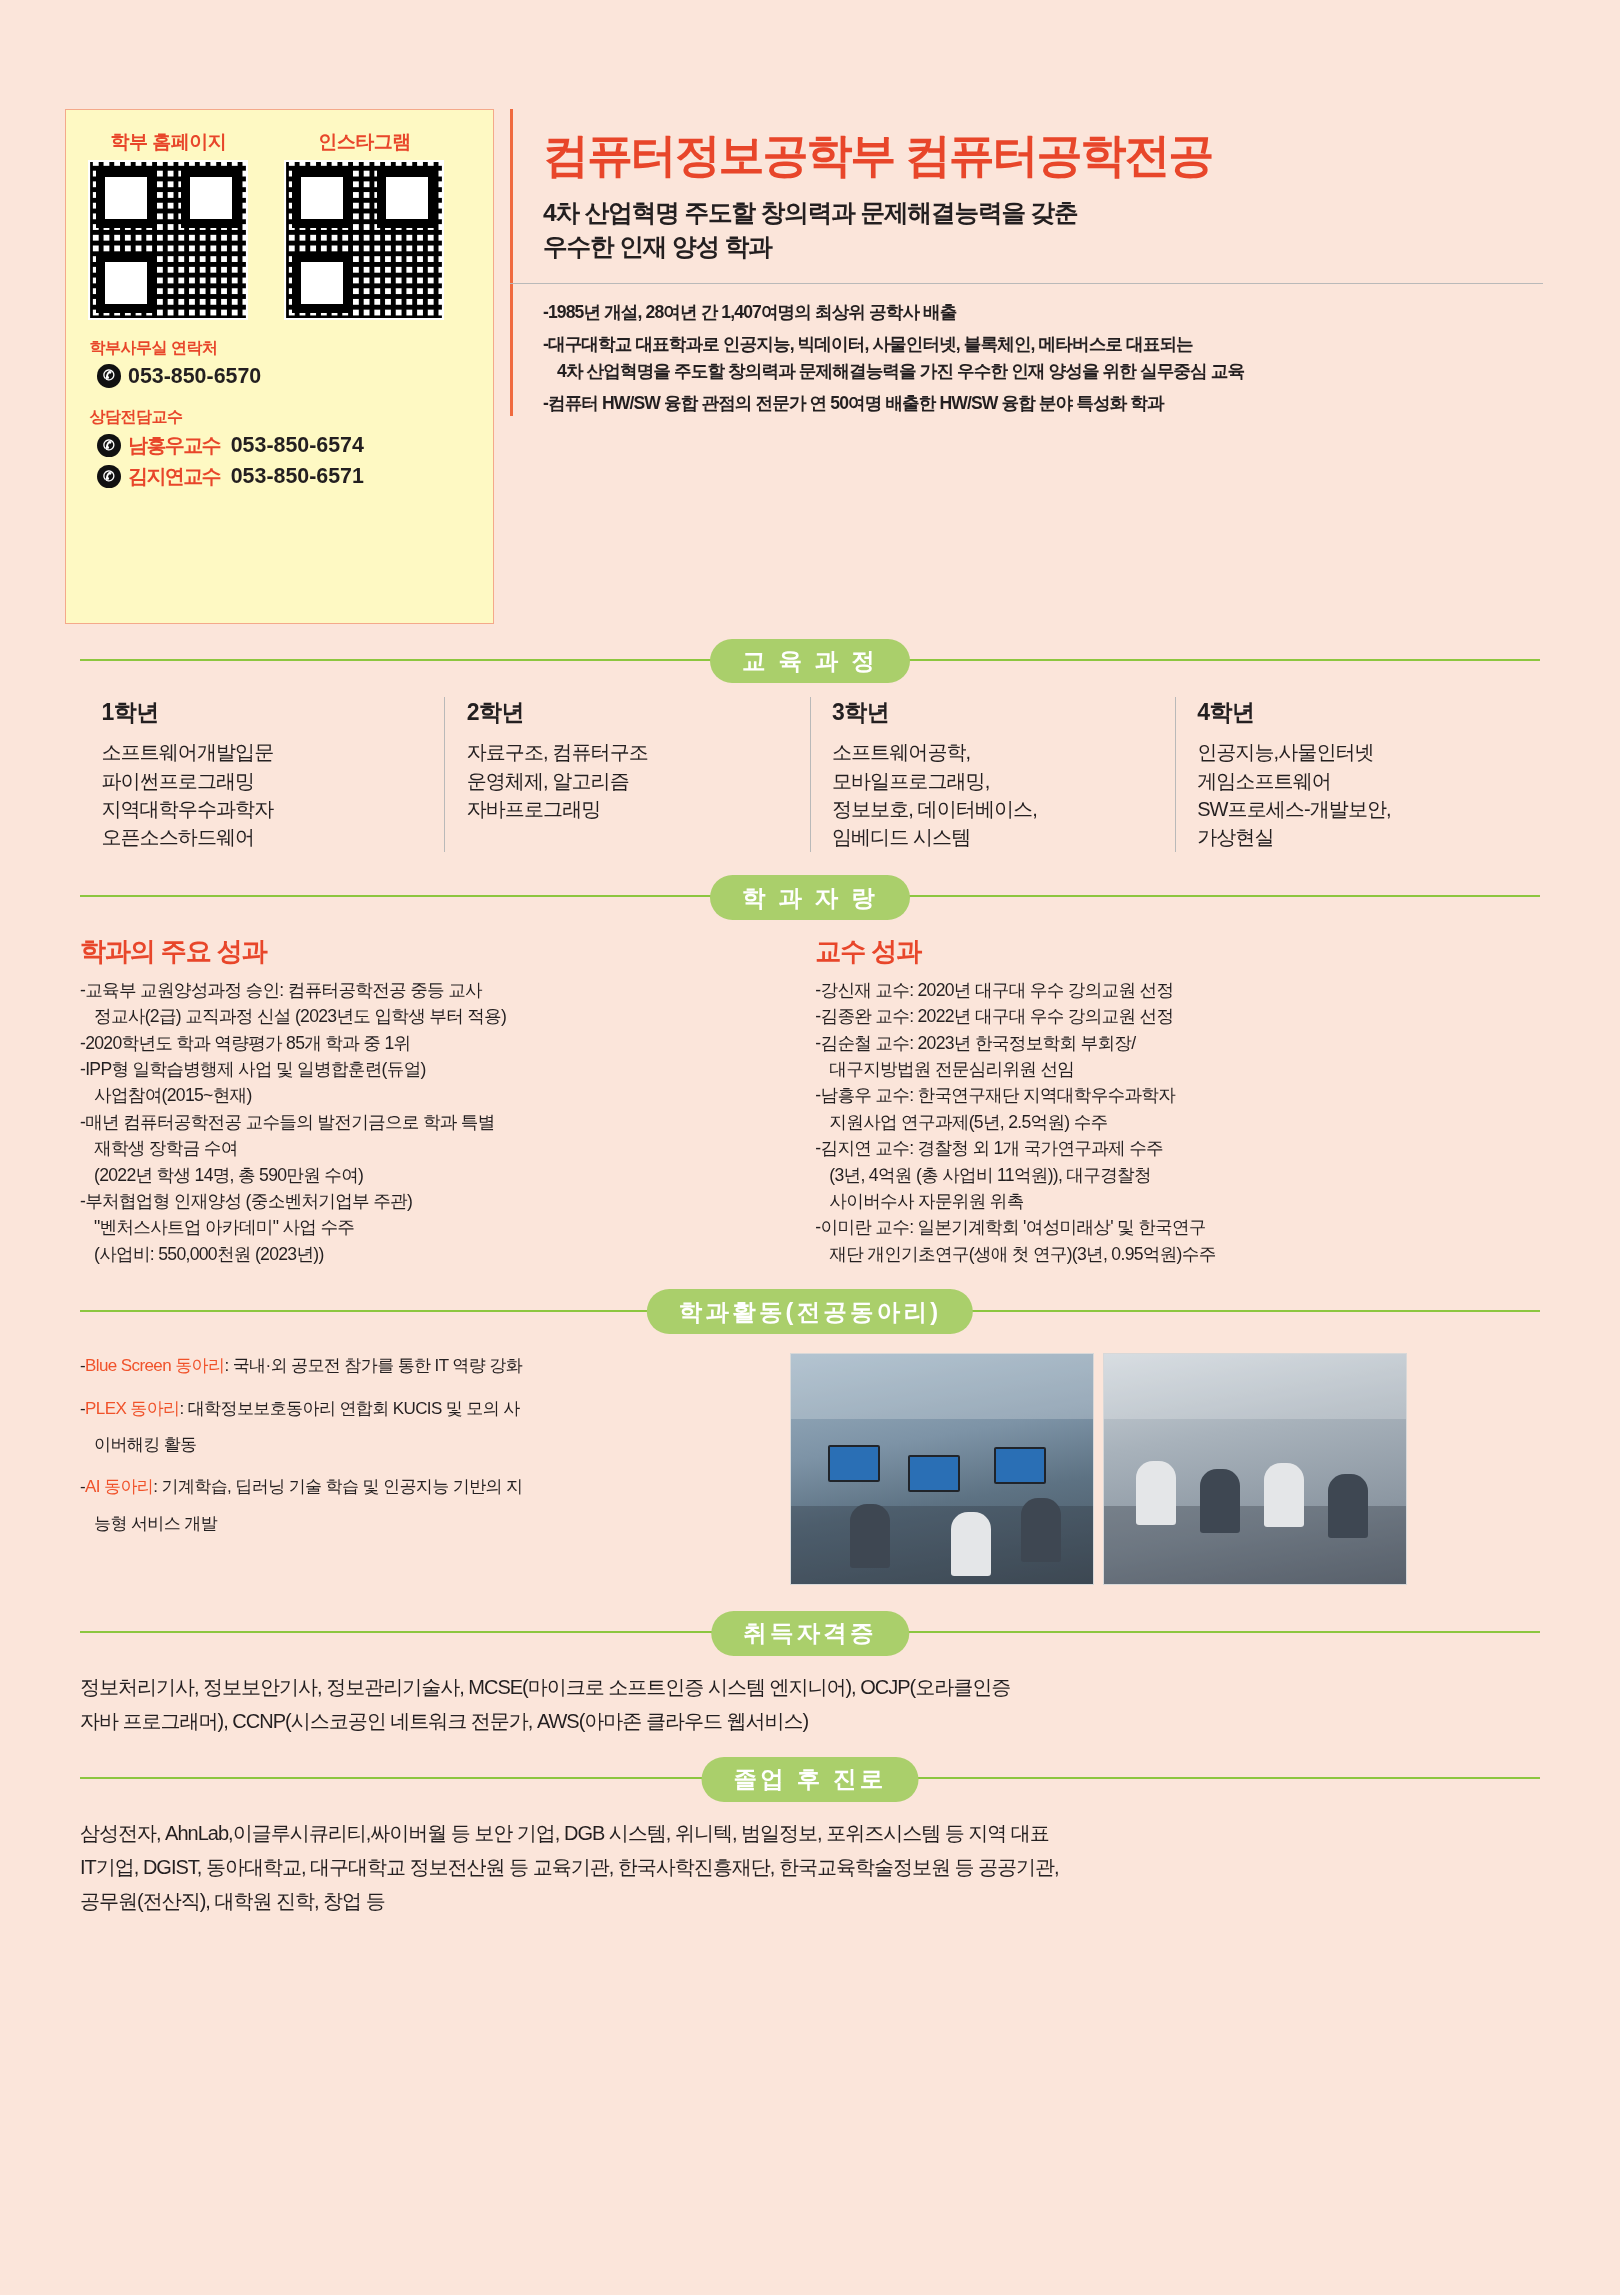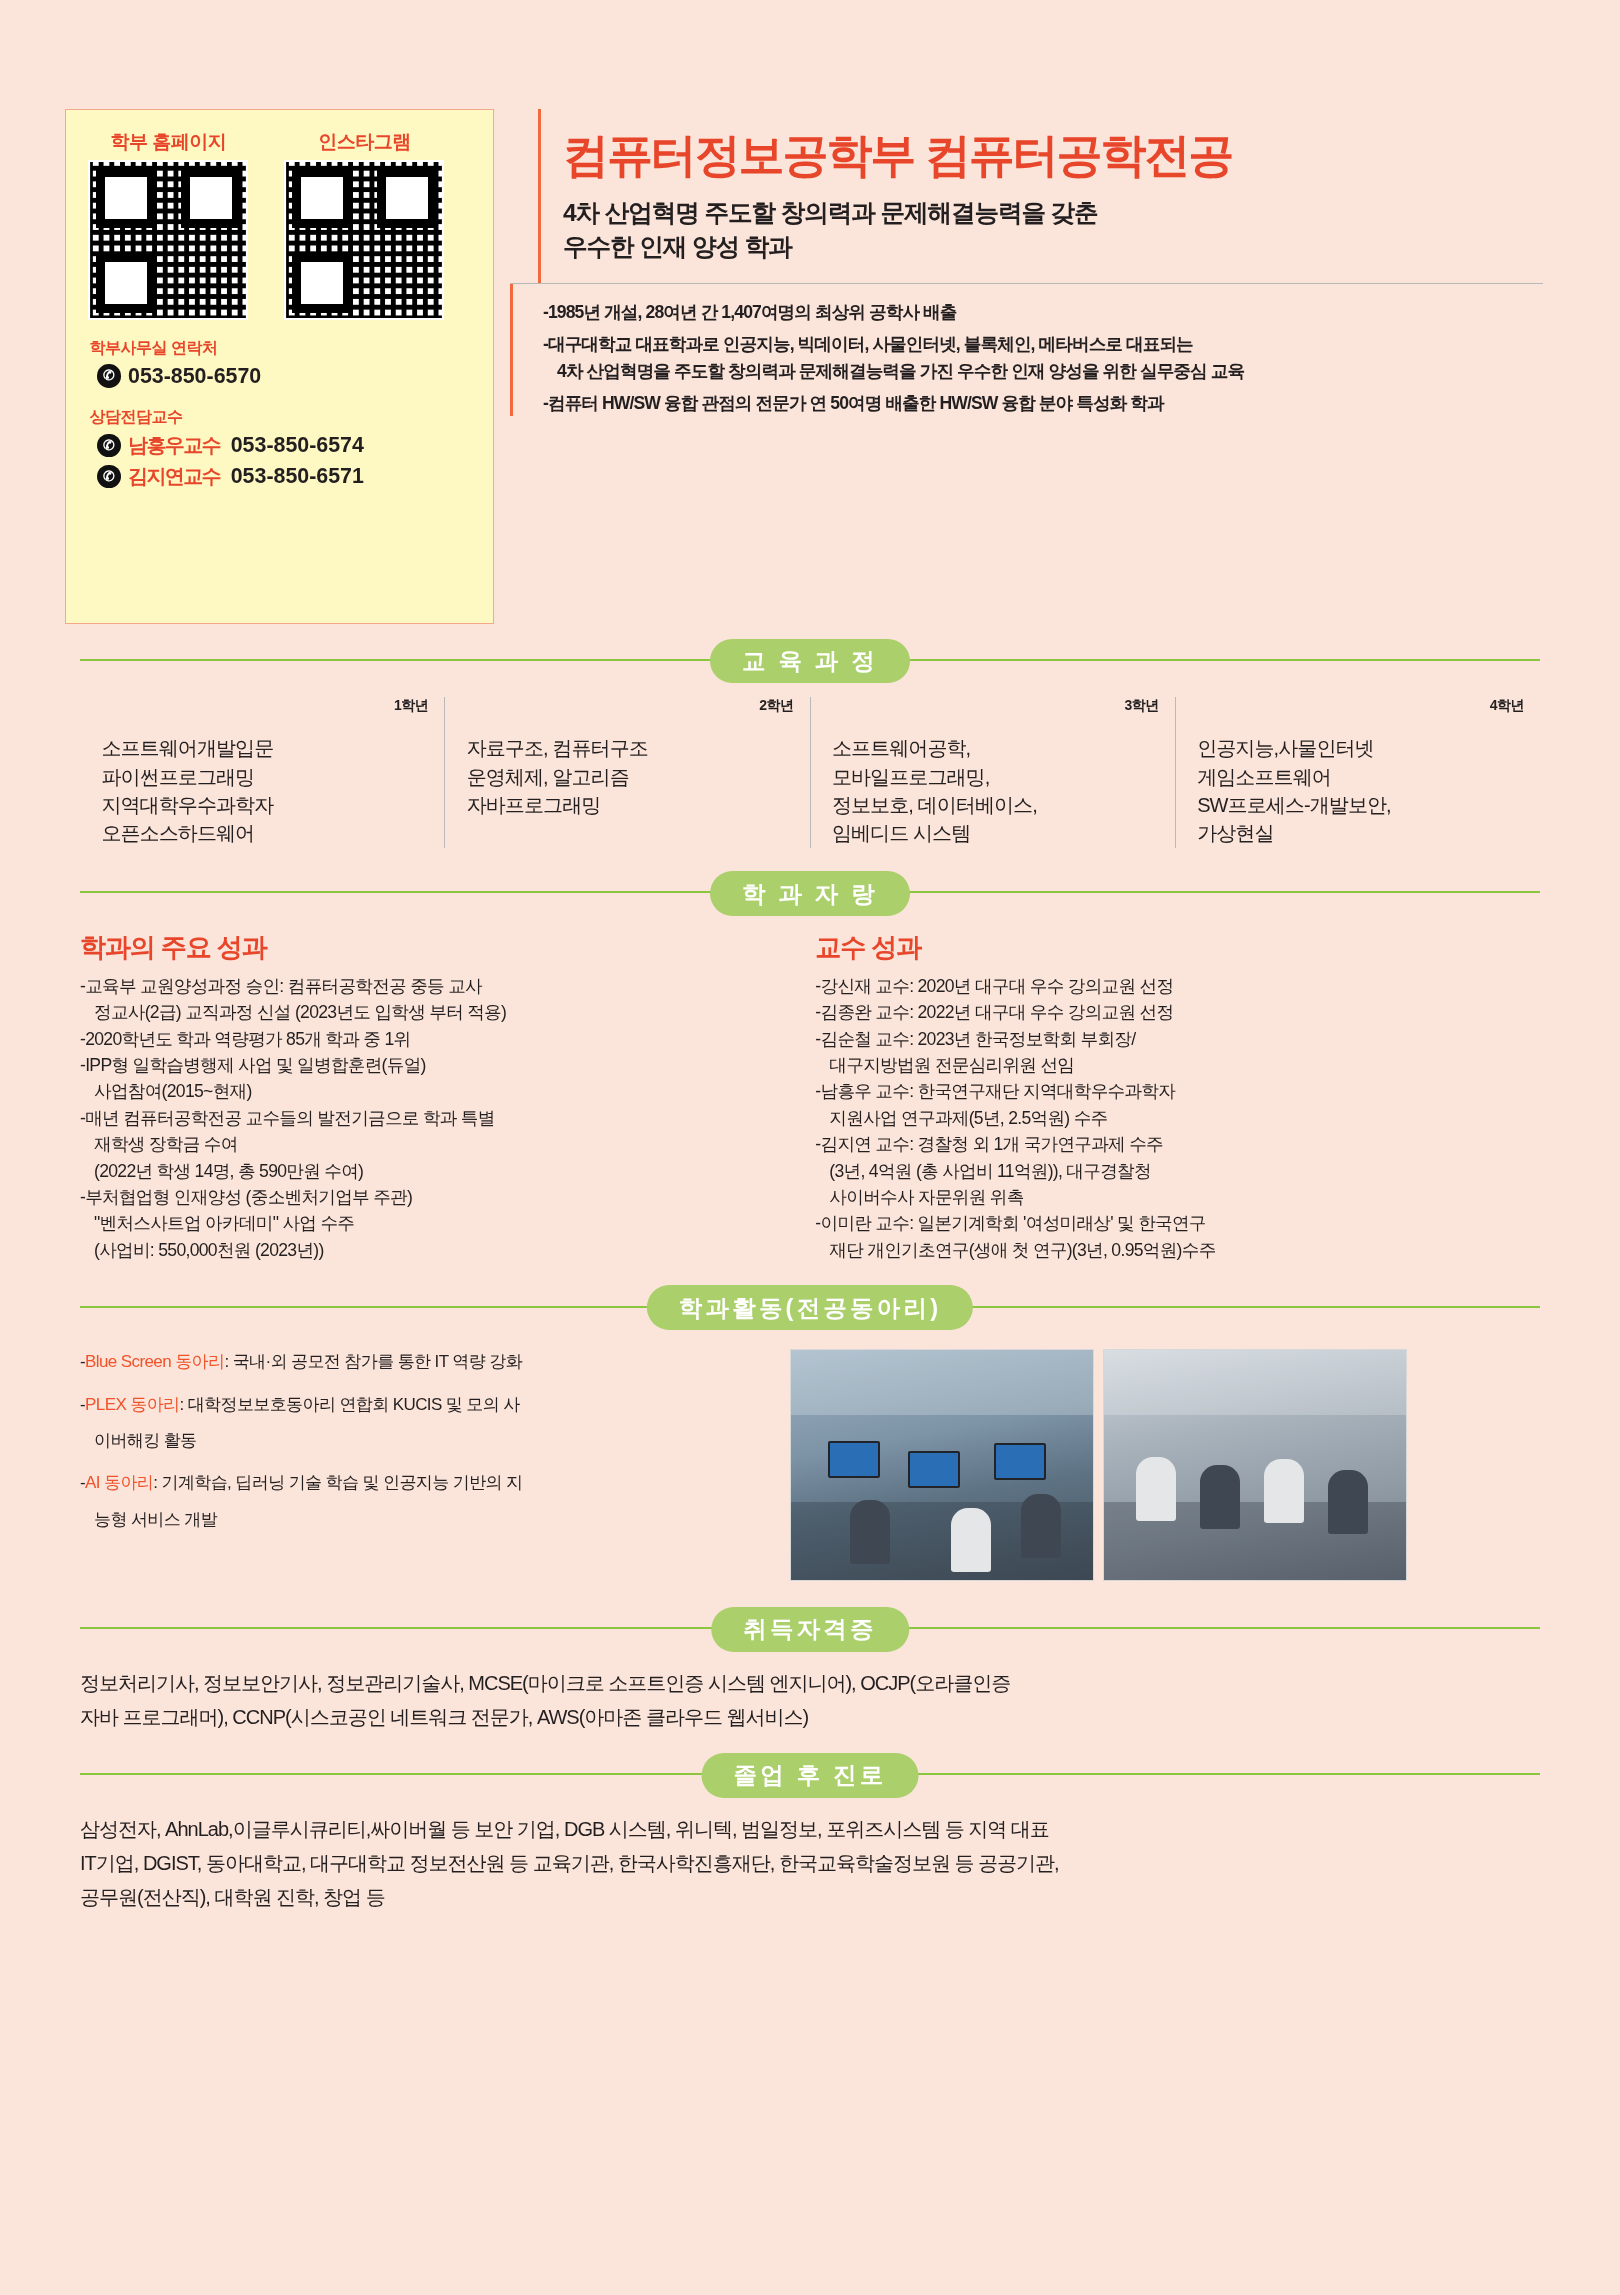--- a/index.html
+++ b/index.html
@@ -106,22 +106,21 @@
     margin-right: 3.2px;
   }
 
   .top-right {
     position: absolute;
     left: 510px; top: 109px;
     width: 1033px;
   }
   .title-block {
     border-left: 3.7px solid #f06a3e;
-    padding-left: 22px;
-    margin-left: 28px;
+    padding-left: 30px;
   }
   .main-title {
     color: #e8462a;
     font-size: 46px;
     font-weight: bold;
     letter-spacing: -2.1px;
     line-height: 1.1;
     padding-top: 21.4px;
   }
   .sub-title {
@@ -181,25 +180,24 @@
     margin: 14px 80px 0 80px;
     display: flex;
   }
   .cur-col {
     flex: 1;
     padding: 0 16px 0 21.4px;
     border-left: 1.6px solid #b9b9b9;
   }
   .cur-col:first-child { border-left: none; }
   .cur-year {
-    font-size: 14px;
+    font-size: 23px;
     font-weight: bold;
     letter-spacing: -0.5px;
-    margin-bottom: 19px;
-    text-align: right;
+    margin-bottom: 10px;
   }
   .cur-item {
     font-size: 20px;
     line-height: 1.42;
     letter-spacing: -0.9px;
   }
 
   
   .pride {
     display: flex;

